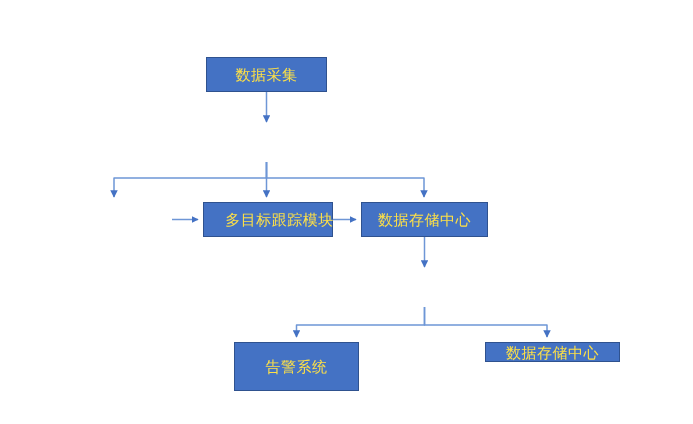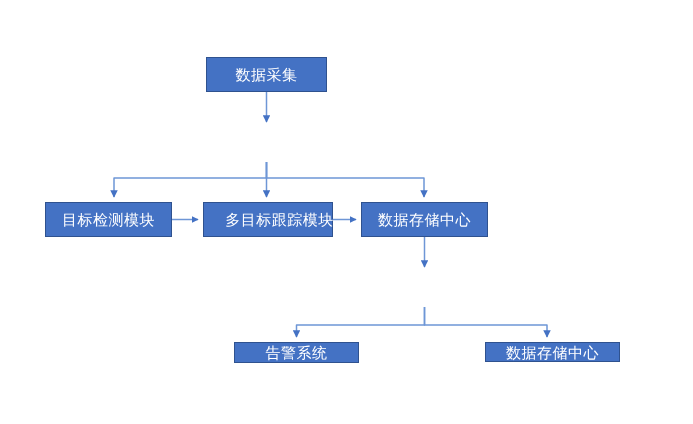--- a/index.html
+++ b/index.html
@@ -34,21 +34,21 @@
     justify-content: center;
     color: #ffffff;
     font-size: 15px;
     letter-spacing: 0.5px;
     line-height: 1;
     white-space: nowrap;
     user-select: none;
   }
   .node-label {
     display: block;
-    color: #ffffff;
+    color: #fde047;
   }
 </style>
 </head>
 <body>
 
 <div id="canvas">
 
   <svg id="flow-svg" viewBox="0 0 693 424" xmlns="http://www.w3.org/2000/svg">
     <defs>
       <marker id="arrowhead" viewBox="0 0 10 10" refX="9" refY="5" markerWidth="5" markerHeight="5" orient="auto-start-reverse">
@@ -79,34 +79,31 @@
 
       <path d="M 424.5 307 L 424.5 325 L 547 325 L 547 337" stroke-linejoin="round" marker-end="url(#arrowhead)"></path>
     </g>
   </svg>
 
   <div class="node-box" style="left:206px; top:57px; width:121px; height:35px;">
     <span class="node-label">数据采集</span>
   </div>
 
 
-  <div class="node-box" style="left:45px; top:202px; width:127px; height:35px;">
-    <span class="node-label">目标检测模块</span>
-  </div>
 
   <div class="node-box" style="left:203px; top:202px; width:130px; height:35px;padding-left:23px;">
     <span class="node-label">多目标跟踪模块</span>
   </div>
 
   <div class="node-box" style="left:361px; top:202px; width:127px; height:35px;">
     <span class="node-label">数据存储中心</span>
   </div>
 
 
-  <div class="node-box" style="left:234px; top:342px; width:125px; height:21px;align-items:center;">
+  <div class="node-box" style="left:234px; top:342px; width:125px; height:49px;align-items:center;">
     <span class="node-label">告警系统</span>
   </div>
 
   <div class="node-box" style="left:485px; top:342px; width:135px; height:20px;">
     <span class="node-label">数据存储中心</span>
   </div>
 
 </div>
 
 </body></html>

